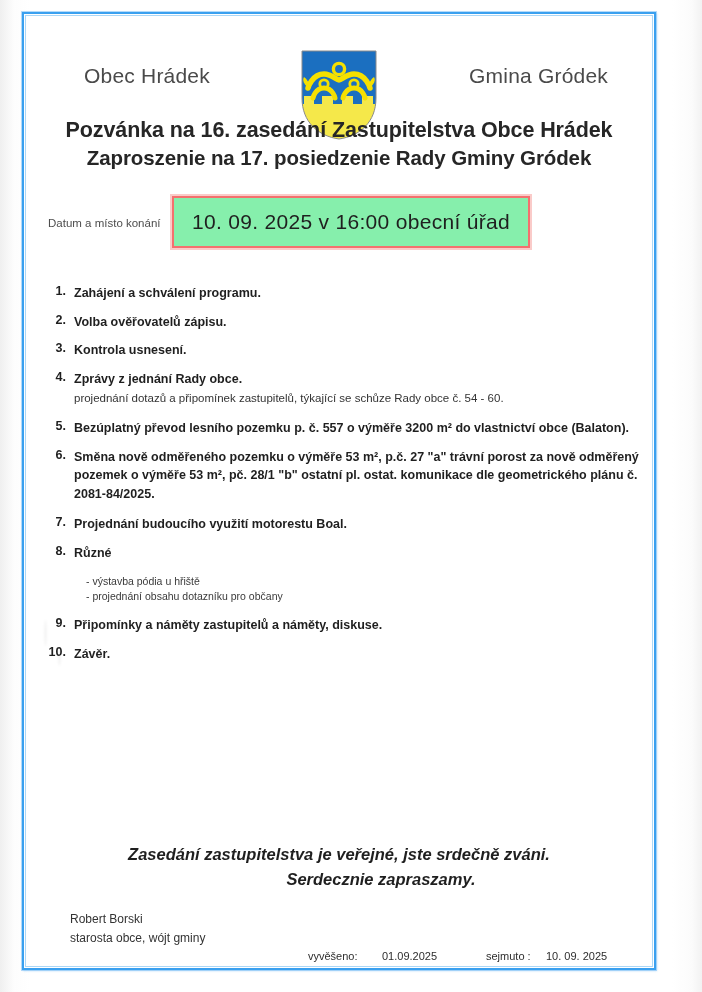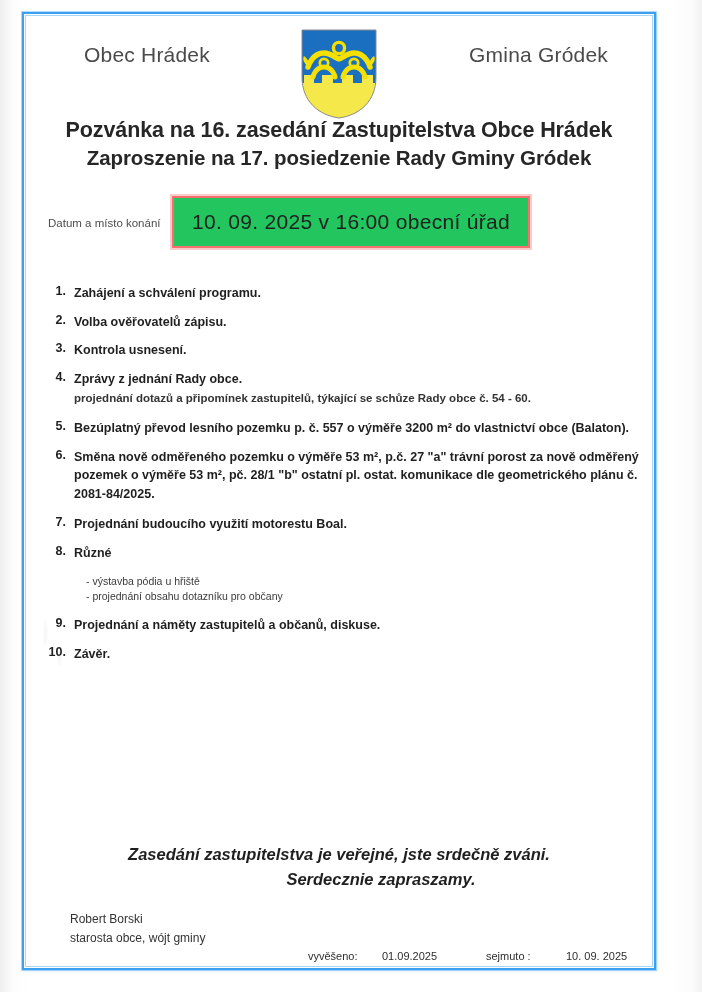--- a/index.html
+++ b/index.html
@@ -51,21 +51,21 @@
     left: 22px;
     top: 12px;
     width: 634px;
     height: 958px;
     box-sizing: border-box;
   }
 
   
   .header {
     position: absolute;
-    top: 7px;
+    top: 28px;
     left: 0;
     width: 634px;
     height: 90px;
   }
   .muni-name {
     position: absolute;
     top: 24px;
     font-size: 21px;
     font-weight: 400;
     color: #4a4a4a;
@@ -120,21 +120,21 @@
     white-space: nowrap;
   }
   .date-box {
     position: absolute;
     left: 150px;
     top: 0px;
     width: 358px;
     height: 52px;
     border: 2px solid #f4706e;
     box-shadow: 0 0 0 2px rgba(248,175,172,0.65);
-    background: #22c55e;
+    background: #86efac;
     display: flex;
     align-items: center;
     justify-content: center;
     box-sizing: border-box;
   }
   .date-text {
     font-size: 21px;
     color: #1f1f1f;
     white-space: nowrap;
     letter-spacing: 0.3px;
@@ -163,21 +163,21 @@
     color: #1f1f1f;
   }
   .agenda-text {
     font-size: 12.5px;
     font-weight: bold;
     color: #1f1f1f;
     line-height: 18.5px;
   }
   .agenda-note {
     font-size: 11.5px;
-    font-weight: bold;
+    font-weight: normal;
     color: #333333;
     line-height: 17px;
     margin-top: 2px;
   }
   .agenda-sub {
     margin-top: 12px;
     padding-left: 12px;
   }
   .agenda-sub div {
     font-size: 10.5px;
@@ -229,21 +229,21 @@
   }
   .posting span {
     position: absolute;
     font-size: 11px;
     color: #2e2e2e;
     white-space: nowrap;
   }
   .posted-label  { left: 286px; }
   .posted-date   { left: 348px; padding-left: 12px; }
   .removed-label { left: 464px; }
-  .removed-date  { left: 524px; margin-left: 20px; }
+  .removed-date  { left: 524px; }
 
   
   .smudge {
     position: absolute;
     background: rgba(0,0,0,0.045);
     border-radius: 50%;
     filter: blur(1px);
   }
 </style>
 </head>
@@ -354,21 +354,21 @@
       <span class="agenda-num">8.</span>
       <div class="agenda-text">Různé</div>
       <div class="agenda-sub">
         <div>- výstavba pódia u hřiště</div>
         <div>- projednání obsahu dotazníku pro občany</div>
       </div>
     </div>
 
     <div class="agenda-item">
       <span class="agenda-num">9.</span>
-      <div class="agenda-text">Projednání a náměty zastupitelů a občanů, diskuse.</div>
+      <div class="agenda-text">Připomínky a náměty zastupitelů a náměty, diskuse.</div>
     </div>
 
     <div class="agenda-item">
       <span class="agenda-num">10.</span>
       <div class="agenda-text">Závěr.</div>
     </div>
 
   </div>
 
   <div class="closing">

